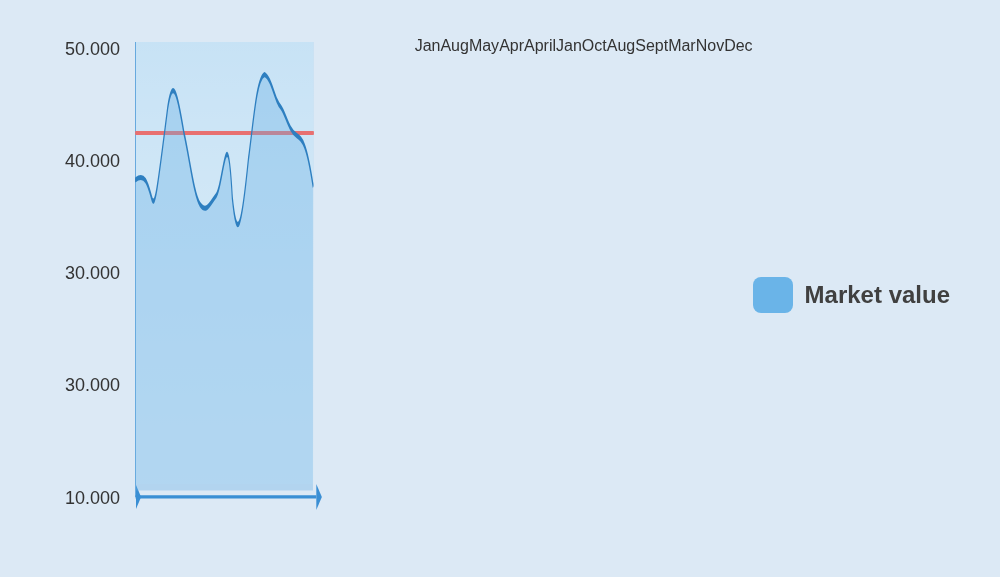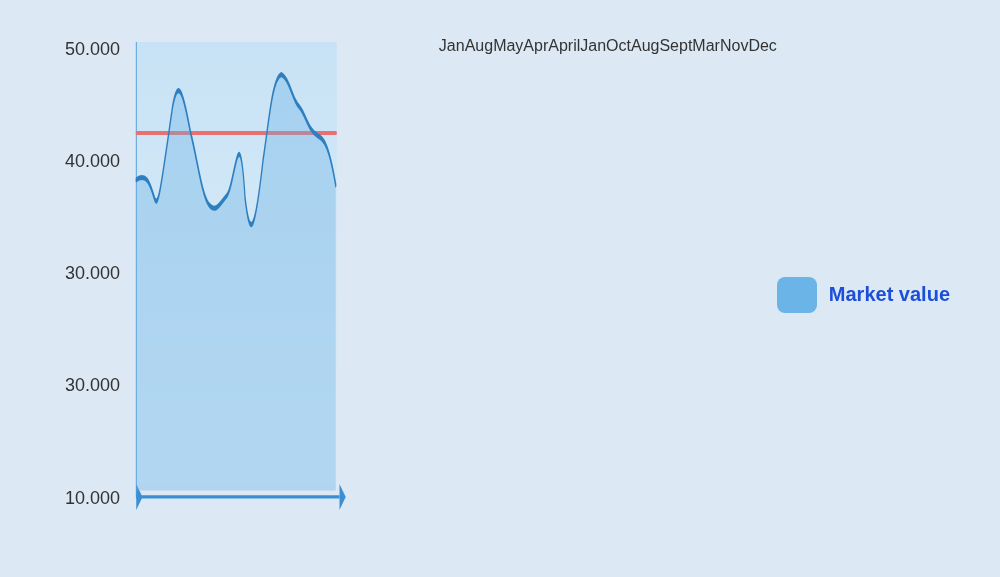--- a/index.html
+++ b/index.html
@@ -84,23 +84,23 @@
       height: 36px;
       border-radius: 8px;
     }
     .legend-swatch-blue {
       background: #6ab4e8;
     }
     .legend-swatch-red {
       background: #f08080;
     }
     .legend-label {
-      font-size: 20px;
+      font-size: 24px;
       font-weight: 700;
-      color: #1d4ed8;
+      color: #404040;
     }
   </style>
 </head>
 <body>
 
 <div class="chart-container">
   <div class="chart-area">
 
     <div class="y-axis-labels">
       <div class="y-label">50.000</div>

